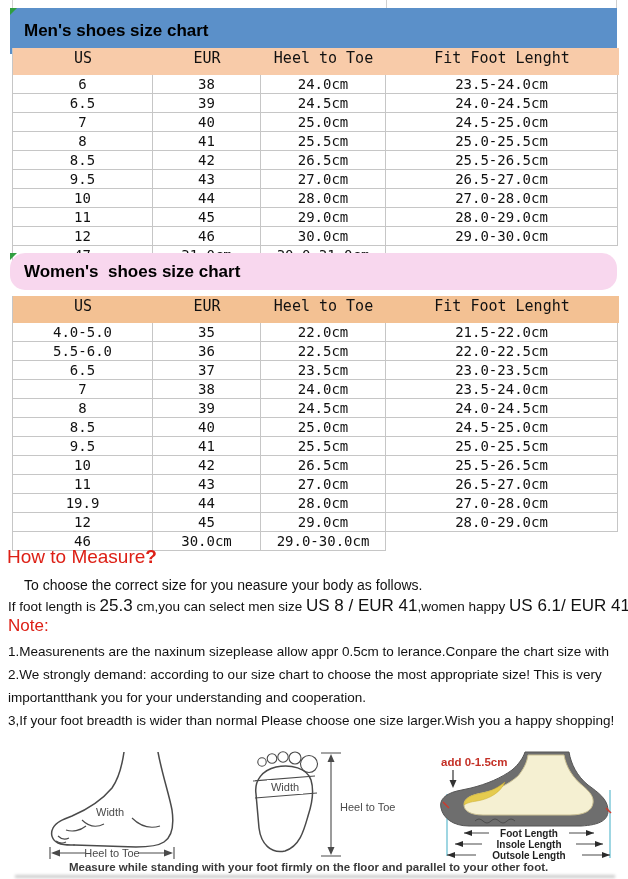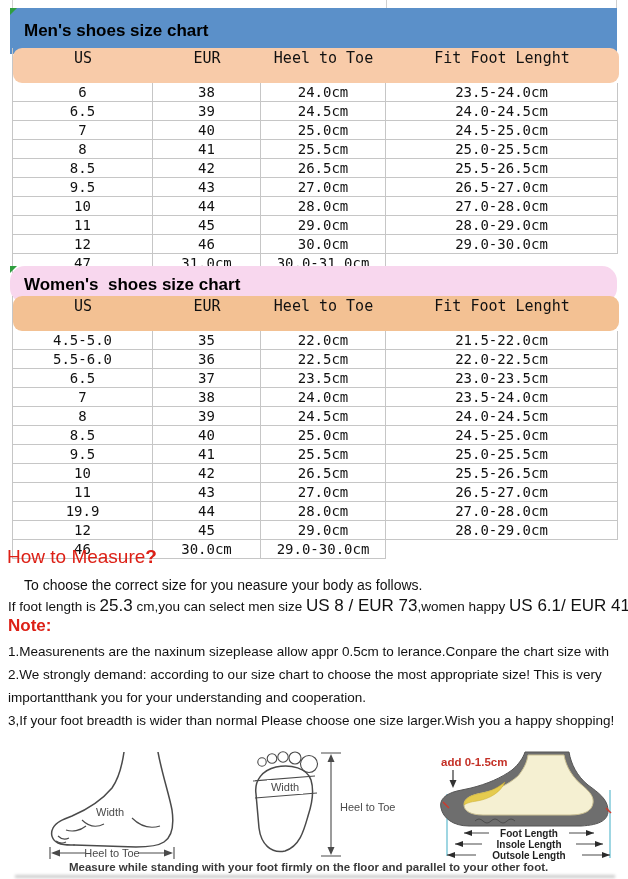--- a/index.html
+++ b/index.html
@@ -6,43 +6,43 @@
   .canvas{position:relative;width:628px;height:879px;background:#fff;overflow:hidden;
           font-family:"Liberation Sans",sans-serif;color:#111;}
   
   .top-strip{position:absolute;top:0;left:0;width:628px;height:14px;background:#fff;}
   .vline{position:absolute;top:0;height:14px;width:1px;background:#d0d0d0;}
   
   .bar{position:absolute;left:10px;width:607px;display:flex;align-items:center;
        font-weight:bold;font-size:17px;color:#000;padding-left:14px;box-sizing:border-box;
        white-space:pre;}
   .bar-men{top:8px;height:46px;background:var(--mens_bar);}
-  .bar-women{top:266px;height:37px;background:var(--womens_bar);border-radius:15px;}
+  .bar-women{top:253px;height:37px;background:var(--womens_bar);border-radius:15px;}
   .tri{position:absolute;left:0;top:0;width:0;height:0;
        border-top:7px solid var(--triangle_green);border-right:7px solid transparent;}
   
   .table{position:absolute;left:12px;width:606px;border-left:1px solid var(--grid_line);
          font-family:"DejaVu Sans Mono","Liberation Mono",monospace;}
   .table-men{top:48px;}
   .table-women{top:296px;}
-  .thead{display:grid;grid-template-columns:140px 108px 125px 232px;height:35px;border-radius:9px;}
+  .thead{display:grid;grid-template-columns:140px 108px 125px 232px;height:27px;}
   .table-men .thead{background:var(--mens_header_row);}
   .table-women .thead{background:var(--womens_header_row);}
   .th{font-size:15px;line-height:21px;text-align:center;}
   .tr{display:grid;grid-template-columns:140px 108px 125px 232px;height:19px;box-sizing:border-box;}
   .td{font-size:14px;line-height:18px;text-align:center;border-right:1px solid var(--grid_line);
       border-bottom:1px solid var(--grid_line);box-sizing:border-box;background:#fff;}
   
   .howto-title{position:absolute;top:546px;left:7px;font-size:19px;color:var(--accent_red);}
   .howto-title b{font-weight:bold;}
   .intro{position:absolute;top:577px;left:24px;font-size:14px;white-space:nowrap;}
   .example{position:absolute;top:596px;left:8px;white-space:nowrap;}
   .seg-normal{font-size:13.5px;}
   .seg-large{font-size:17px;}
-  .note-label{position:absolute;top:616px;left:8px;font-size:17px;font-weight:bold;color:var(--accent_red);}
+  .note-label{position:absolute;top:616px;left:8px;font-size:17px;font-weight:normal;color:var(--accent_red);}
   .notes{position:absolute;top:640px;left:8px;width:618px;}
   .note-line{font-size:13.5px;height:23px;line-height:23px;white-space:pre;}
   
   .svg-abs{position:absolute;}
   svg text{font-family:"Liberation Sans",sans-serif;}
   .sketch{stroke:#4a4a4a;stroke-width:1.5;fill:none;stroke-linecap:round;}
   .thin{stroke:#4a4a4a;stroke-width:1.1;fill:none;}
   .lbl{fill:#4a4a4a;font-size:11px;}
   .caption{position:absolute;top:861px;left:40px;font-size:11.5px;font-weight:bold;
            color:#3a3a3a;white-space:nowrap;margin-left:29px;}
@@ -140,21 +140,21 @@
   </div>
   <div class="table table-women">
     <div class="thead">
         <div class="th">US</div>
         <div class="th">EUR</div>
         <div class="th">Heel to Toe</div>
         <div class="th">Fit Foot Lenght</div>
       </div>
     <div>
         <div class="tr">
-          <div class="td">4.5-5.0</div>
+          <div class="td">4.0-5.0</div>
           <div class="td">35</div>
           <div class="td">22.0cm</div>
           <div class="td">21.5-22.0cm</div>
         </div>
         <div class="tr">
           <div class="td">5.5-6.0</div>
           <div class="td">36</div>
           <div class="td">22.5cm</div>
           <div class="td">22.0-22.5cm</div>
         </div>
@@ -215,21 +215,21 @@
         <div class="tr">
           <div class="td">46</div>
           <div class="td">30.0cm</div>
           <div class="td">29.0-30.0cm</div>
         </div>
       </div>
   </div>
 
   <div class="howto-title"><span>How to Measure</span><b>?</b></div>
   <div class="intro">To choose the correct size for you neasure your body as follows.</div>
-  <div class="example"><span class="seg-normal">If foot length is </span><span class="seg-large">25.3</span><span class="seg-normal"> cm,you can select men size </span><span class="seg-large">US 8 / EUR 73</span><span class="seg-normal">,women happy </span><span class="seg-large">US 6.1/ EUR 41</span></div>
+  <div class="example"><span class="seg-normal">If foot length is </span><span class="seg-large">25.3</span><span class="seg-normal"> cm,you can select men size </span><span class="seg-large">US 8 / EUR 41</span><span class="seg-normal">,women happy </span><span class="seg-large">US 6.1/ EUR 41</span></div>
   <div class="note-label">Note:</div>
   <div class="notes">
       <div class="note-line">1.Measurenents are the naxinum sizeplease allow appr 0.5cm to lerance.Conpare the chart size with</div>
       <div class="note-line">2.We strongly demand: according to our size chart to choose the most appropriate size! This is very</div>
       <div class="note-line">importantthank you for your understanding and cooperation.</div>
       <div class="note-line">3,If your foot breadth is wider than normal Please choose one size larger.Wish you a happy shopping!</div>
     </div>
 
   <svg class="svg-abs" style="left:36px;top:752px" width="150" height="108" viewBox="0 0 150 108">
     <path class="sketch" d="M122,0 C126,22 133,42 136,58 C138,72 137,84 128,90 C122,94 112,95 100,95 L38,93"></path>

